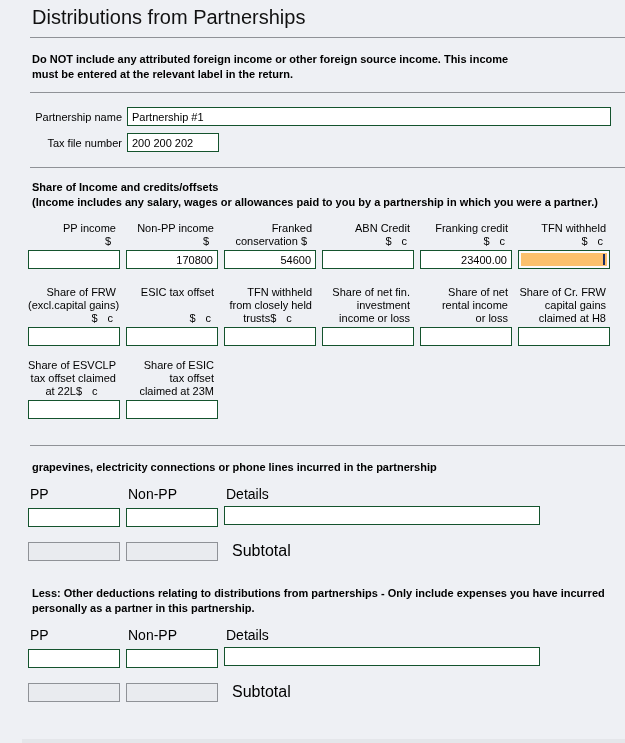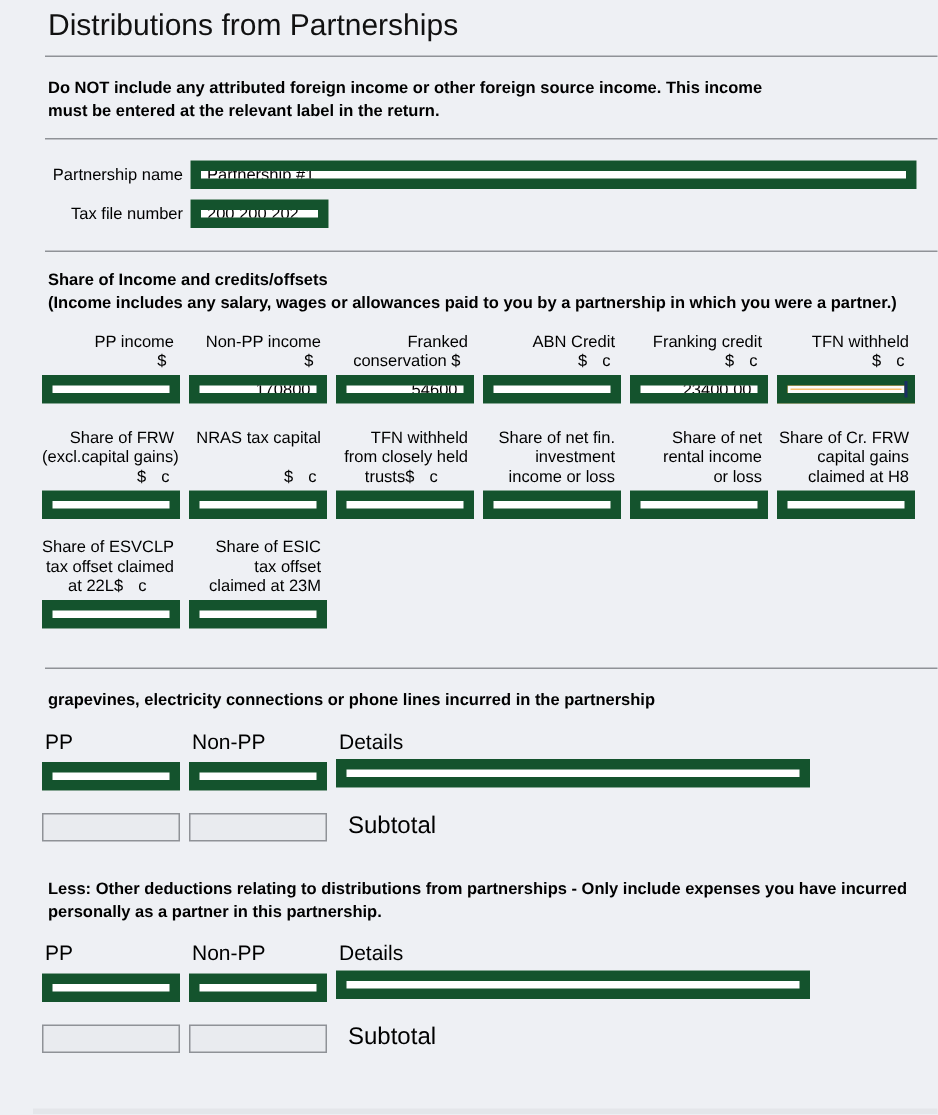--- a/index.html
+++ b/index.html
@@ -25,21 +25,21 @@
   .rule-4 { margin-top:26px; }
   .boldtext {
     margin-left:10px; font-size:11px; font-weight:bold; line-height:15px;
   }
   .instruction { margin-top:14px; }
   .idrow { display:flex; align-items:center; margin-left:6px; }
   .idrow-1 { margin-top:14px; }
   .idrow-2 { margin-top:7px; }
   .idlabel { width:94px; text-align:right; font-size:11px; margin-right:5px; white-space:nowrap; }
   input.field {
-    height:19px; border:7px solid #14532d; background:#ffffff;
+    height:19px; border:1px solid #14532d; background:#ffffff;
     font-family:"Liberation Sans", sans-serif; font-size:11px;
     padding:1px 4px; display:block; width:100%;
   }
   .w-name { width:484px; } .w-name input{width:484px;}
   .w-tfn { width:92px; } .w-tfn input{width:92px;}
   .sec-heading { margin-top:12px; }
   .note { white-space:nowrap; }
   .grid-row { display:flex; margin-left:6px; }
   .grid-row .cell { width:92px; margin-right:6px; font-size:11px; }
   .hl { text-align:right; line-height:13px; min-height:13px; padding-right:4px; white-space:nowrap; }
@@ -142,21 +142,21 @@
   </div>
 
   <div class="grid-row row2-grid">
     <div class="cell">
       <div class="hl">Share of FRW</div>
       <div class="hl">(excl.capital gains)</div>
       <div class="hl unit-c"><span class="d">$</span><span class="c">c</span></div>
       <input class="field num" type="text" style="">
     </div>
     <div class="cell">
-      <div class="hl">NRAS tax capital</div>
+      <div class="hl">ESIC tax offset</div>
       <div class="hl"></div>
       <div class="hl unit-c"><span class="d">$</span><span class="c">c</span></div>
       <input class="field num" type="text" style="">
     </div>
     <div class="cell">
       <div class="hl">TFN withheld</div>
       <div class="hl">from closely held</div>
       <div class="hl l3split">
           <span class="lft">trusts</span>
           <span><span class="d">$</span><span class="c">c</span></span>

